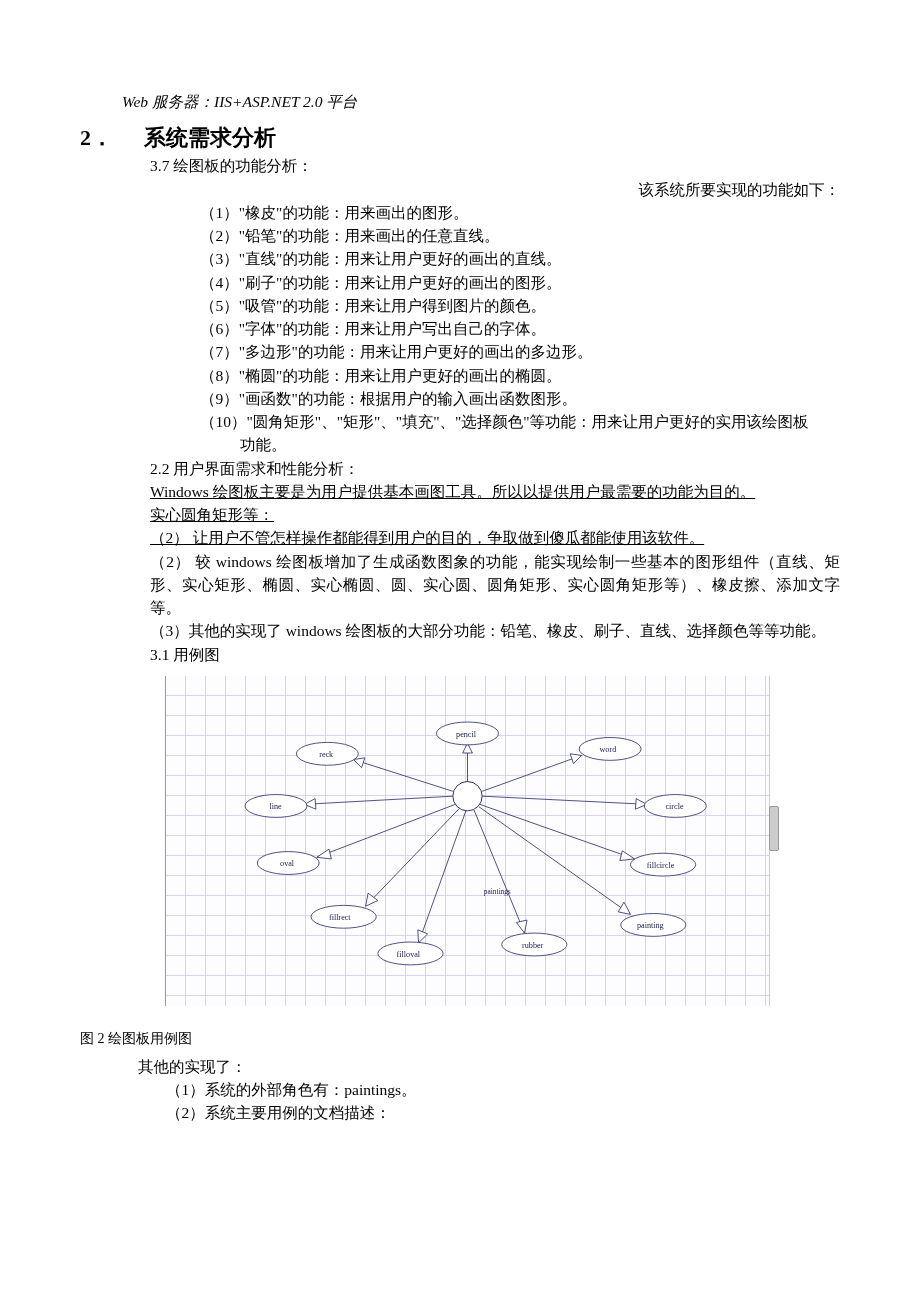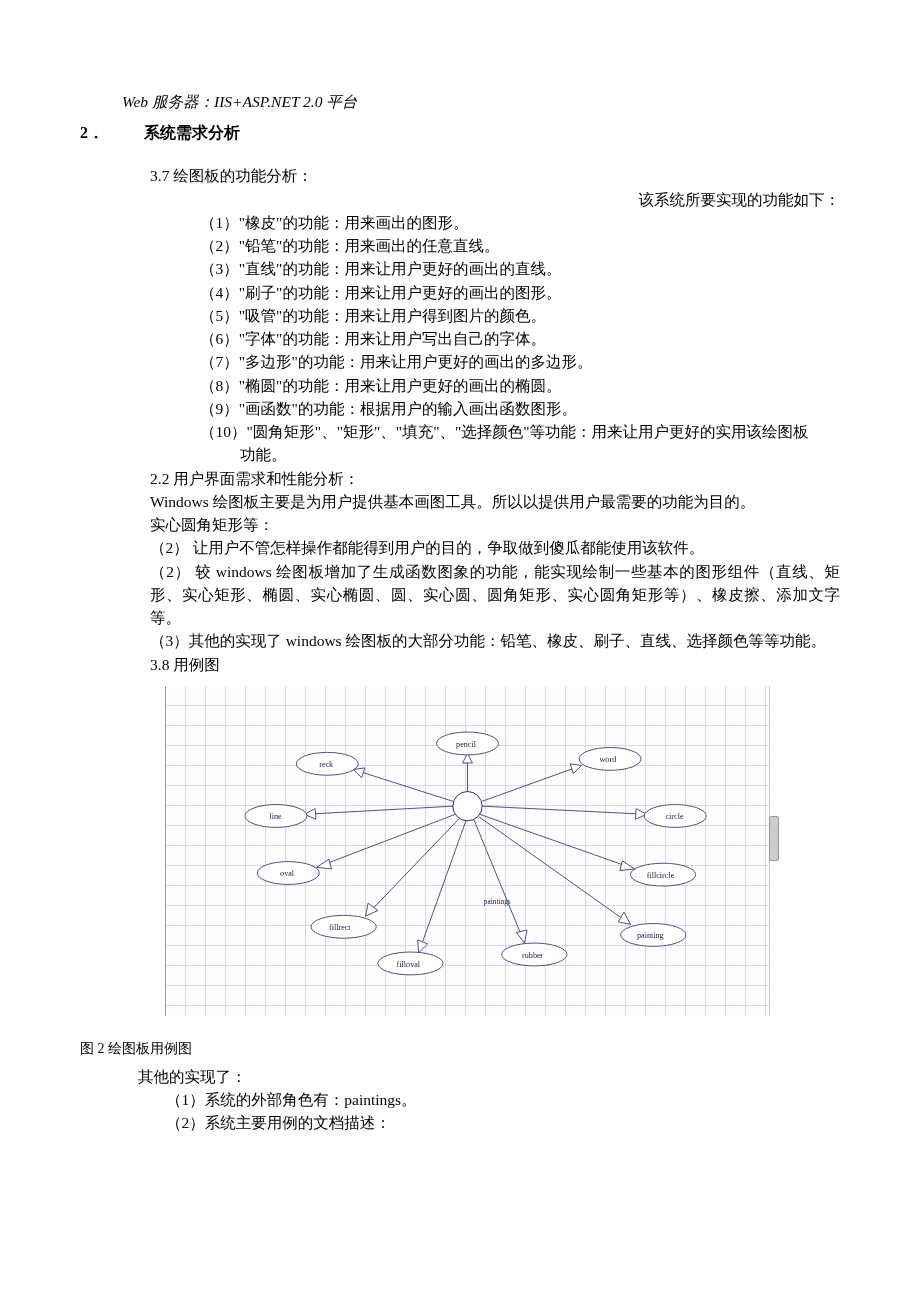--- a/index.html
+++ b/index.html
@@ -8,30 +8,30 @@
       height: 1302px;
       background: #fff;
       font-family: "SimSun", "宋体", serif;
       color: #000;
       padding: 90px 80px 40px 80px;
       font-size: 15.5px;
       line-height: 1.5;
     }
     .line-indent-1 { padding-left: 42px; font-style: italic; }
     .heading-2 {
-      font-size: 16px;
+      font-size: 22px;
       font-weight: bold;
-      margin: 8px 0 19px 0;
+      margin: 8px 0 0 0;
     }
     .heading-2 .num { font-family: "Times New Roman", serif; display:inline-block; width: 64px;}
     .sub-head { padding-left: 70px; }
     .sub-indent-a { padding-left: 100px; text-align: right; }
     .sub-indent-b { padding-left: 120px; }
     .sub-indent-c { padding-left: 160px; }
-    .block-text { padding-left: 70px; }
+    .block-text { padding-left: 70px; text-decoration: underline; }
     .para { padding-left: 70px; text-align: justify; }
     .diagram-wrap {
       margin: 10px 70px 0 85px;
       border-left: 1px solid #999;
       border-right: 1px solid #ccc;
       position: relative;
       height: 330px;
       background:
         repeating-linear-gradient(to right, transparent, transparent 19px, #d6d6ef 19px, #d6d6ef 20px),
         repeating-linear-gradient(to bottom, transparent, transparent 19px, #d6d6ef 19px, #d6d6ef 20px),
@@ -71,21 +71,21 @@
 <div class="sub-indent-b">（9）"画函数"的功能：根据用户的输入画出函数图形。</div>
 <div class="sub-indent-b">（10）"圆角矩形"、"矩形"、"填充"、"选择颜色"等功能：用来让用户更好的实用该绘图板</div>
 <div class="sub-indent-c">功能。</div>
 
 <div class="sub-head">2.2 用户界面需求和性能分析：</div>
 <div class="block-text">Windows 绘图板主要是为用户提供基本画图工具。所以以提供用户最需要的功能为目的。</div>
 <div class="block-text">实心圆角矩形等：</div>
 <div class="block-text">（2） 让用户不管怎样操作都能得到用户的目的，争取做到傻瓜都能使用该软件。</div>
 <div class="para">（2） 较 windows 绘图板增加了生成函数图象的功能，能实现绘制一些基本的图形组件（直线、矩形、实心矩形、椭圆、实心椭圆、圆、实心圆、圆角矩形、实心圆角矩形等）、橡皮擦、添加文字等。</div>
 <div class="para">（3）其他的实现了 windows 绘图板的大部分功能：铅笔、橡皮、刷子、直线、选择颜色等等功能。</div>
-<div class="sub-head">3.8  用例图</div>
+<div class="sub-head">3.1  用例图</div>
 
 <div class="diagram-wrap">
   <div class="scroll-handle"></div>
   <svg class="uc-svg" viewBox="0 0 740 330">
 
     <circle cx="370" cy="110" r="18"></circle>
 
     <line x1="370" y1="92" x2="370" y2="45"></line>
     <polygon points="370,45 364,57 376,57"></polygon>
     <ellipse cx="370" cy="33" rx="38" ry="14"></ellipse>

